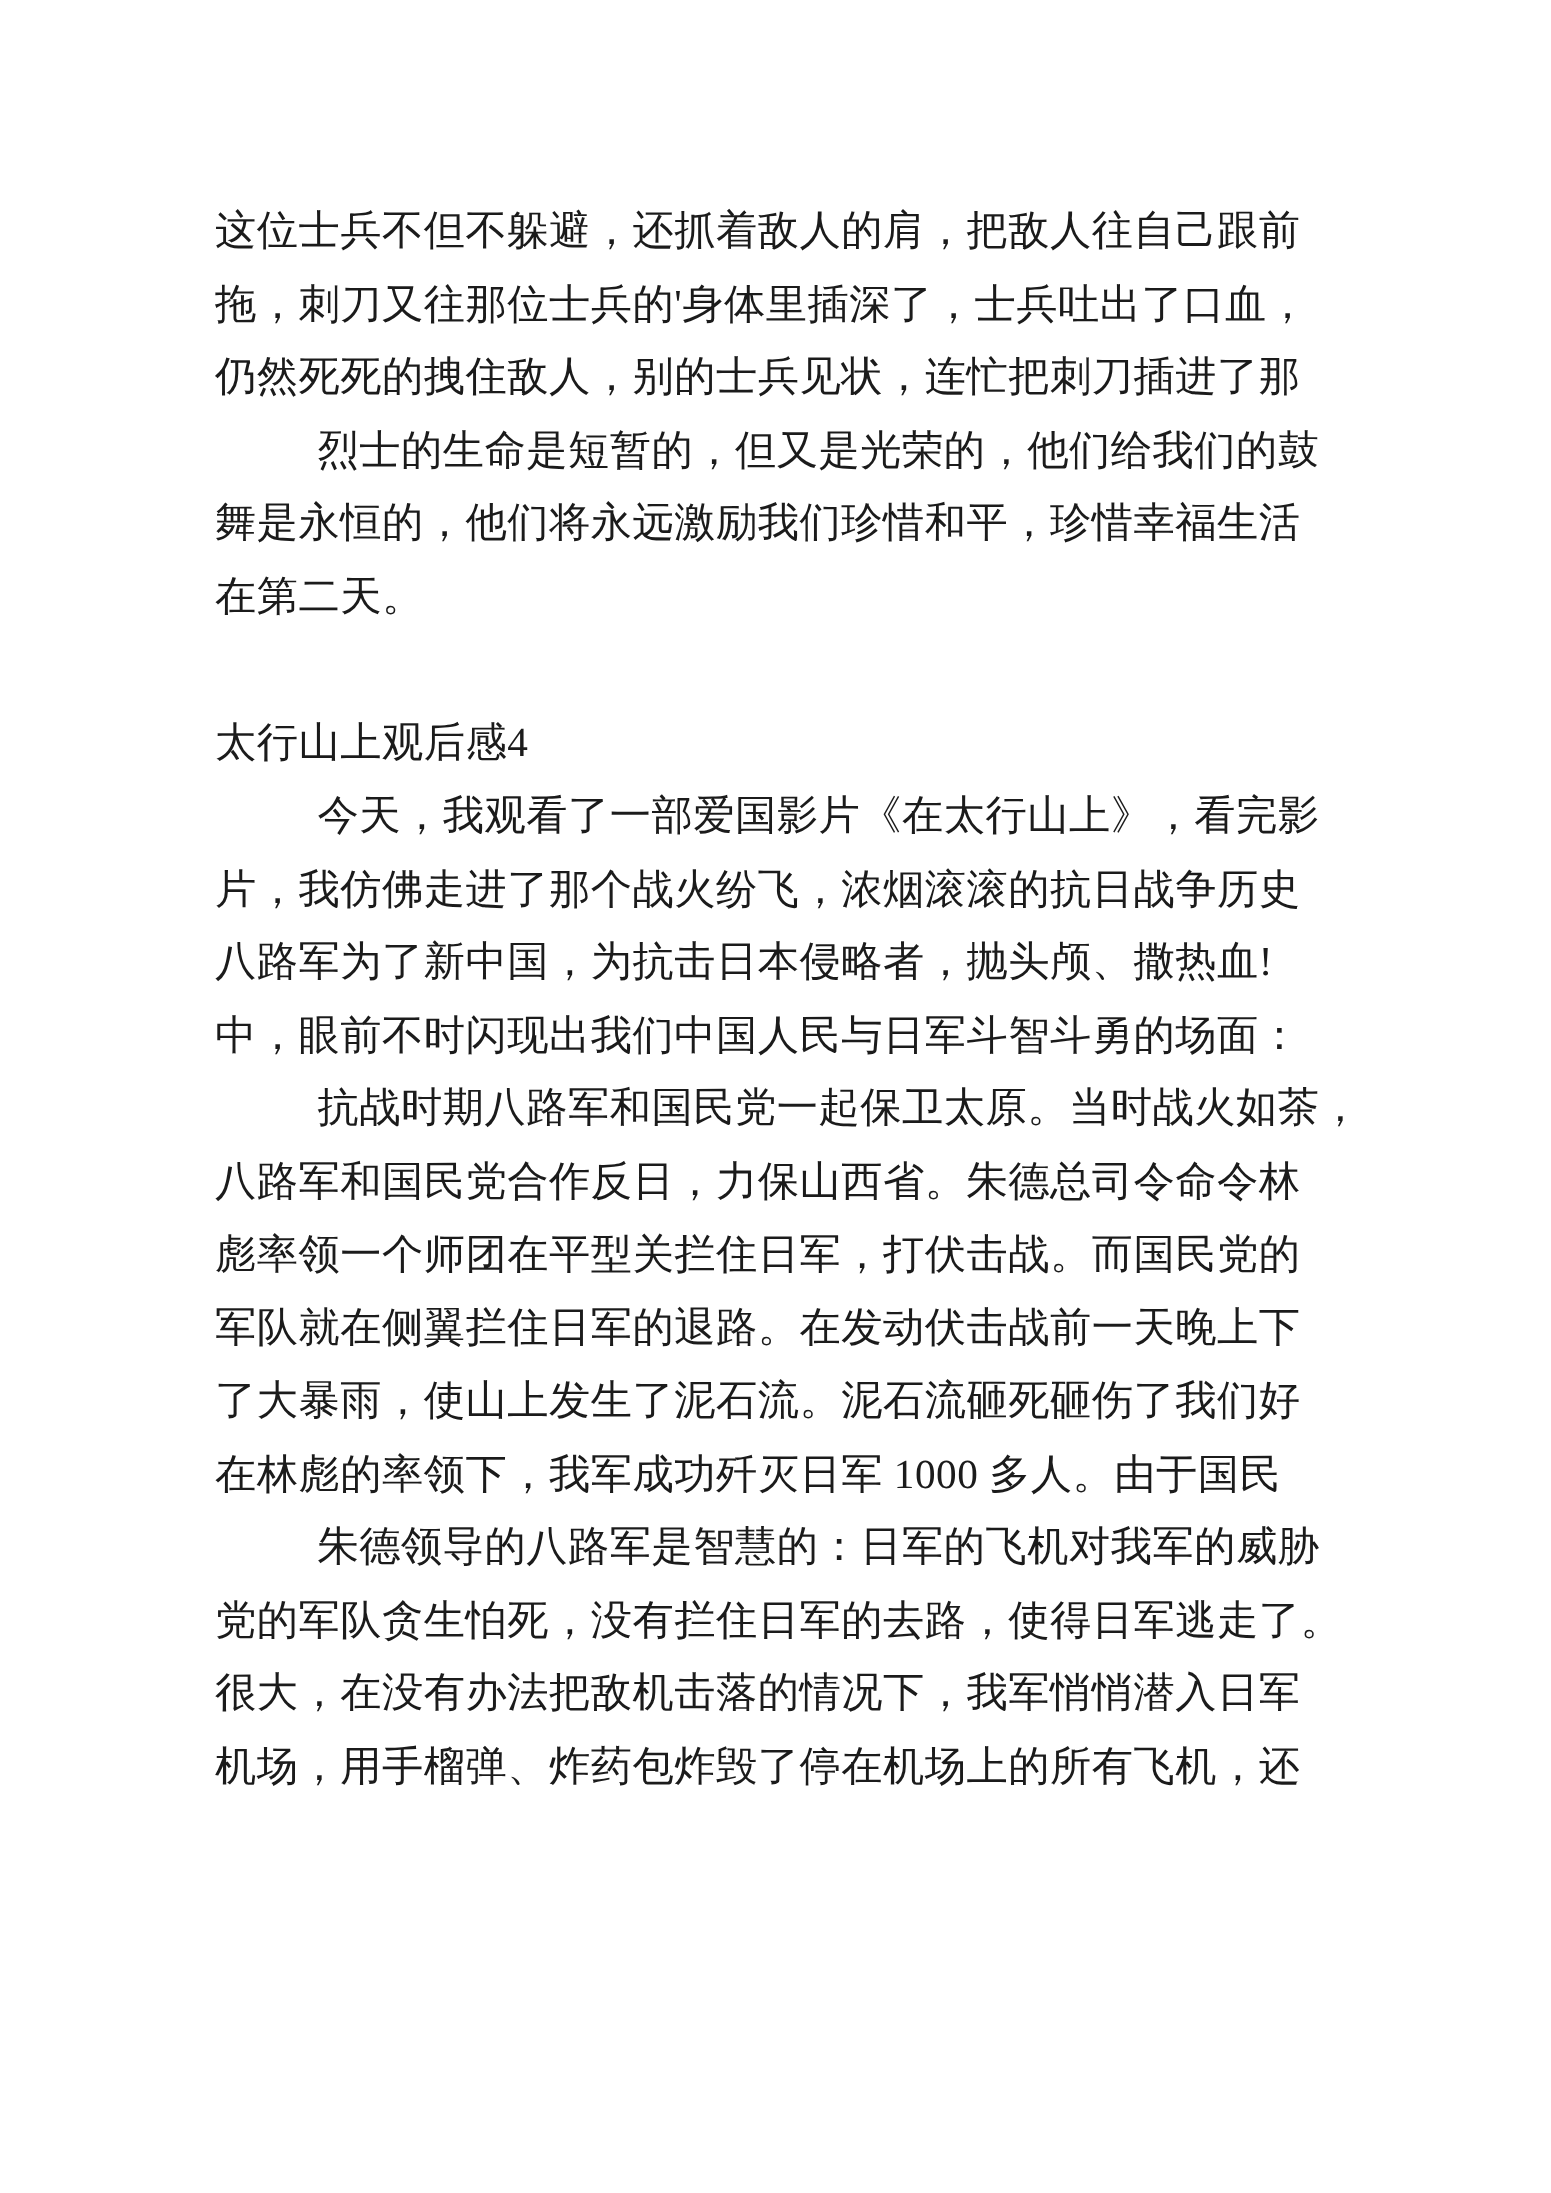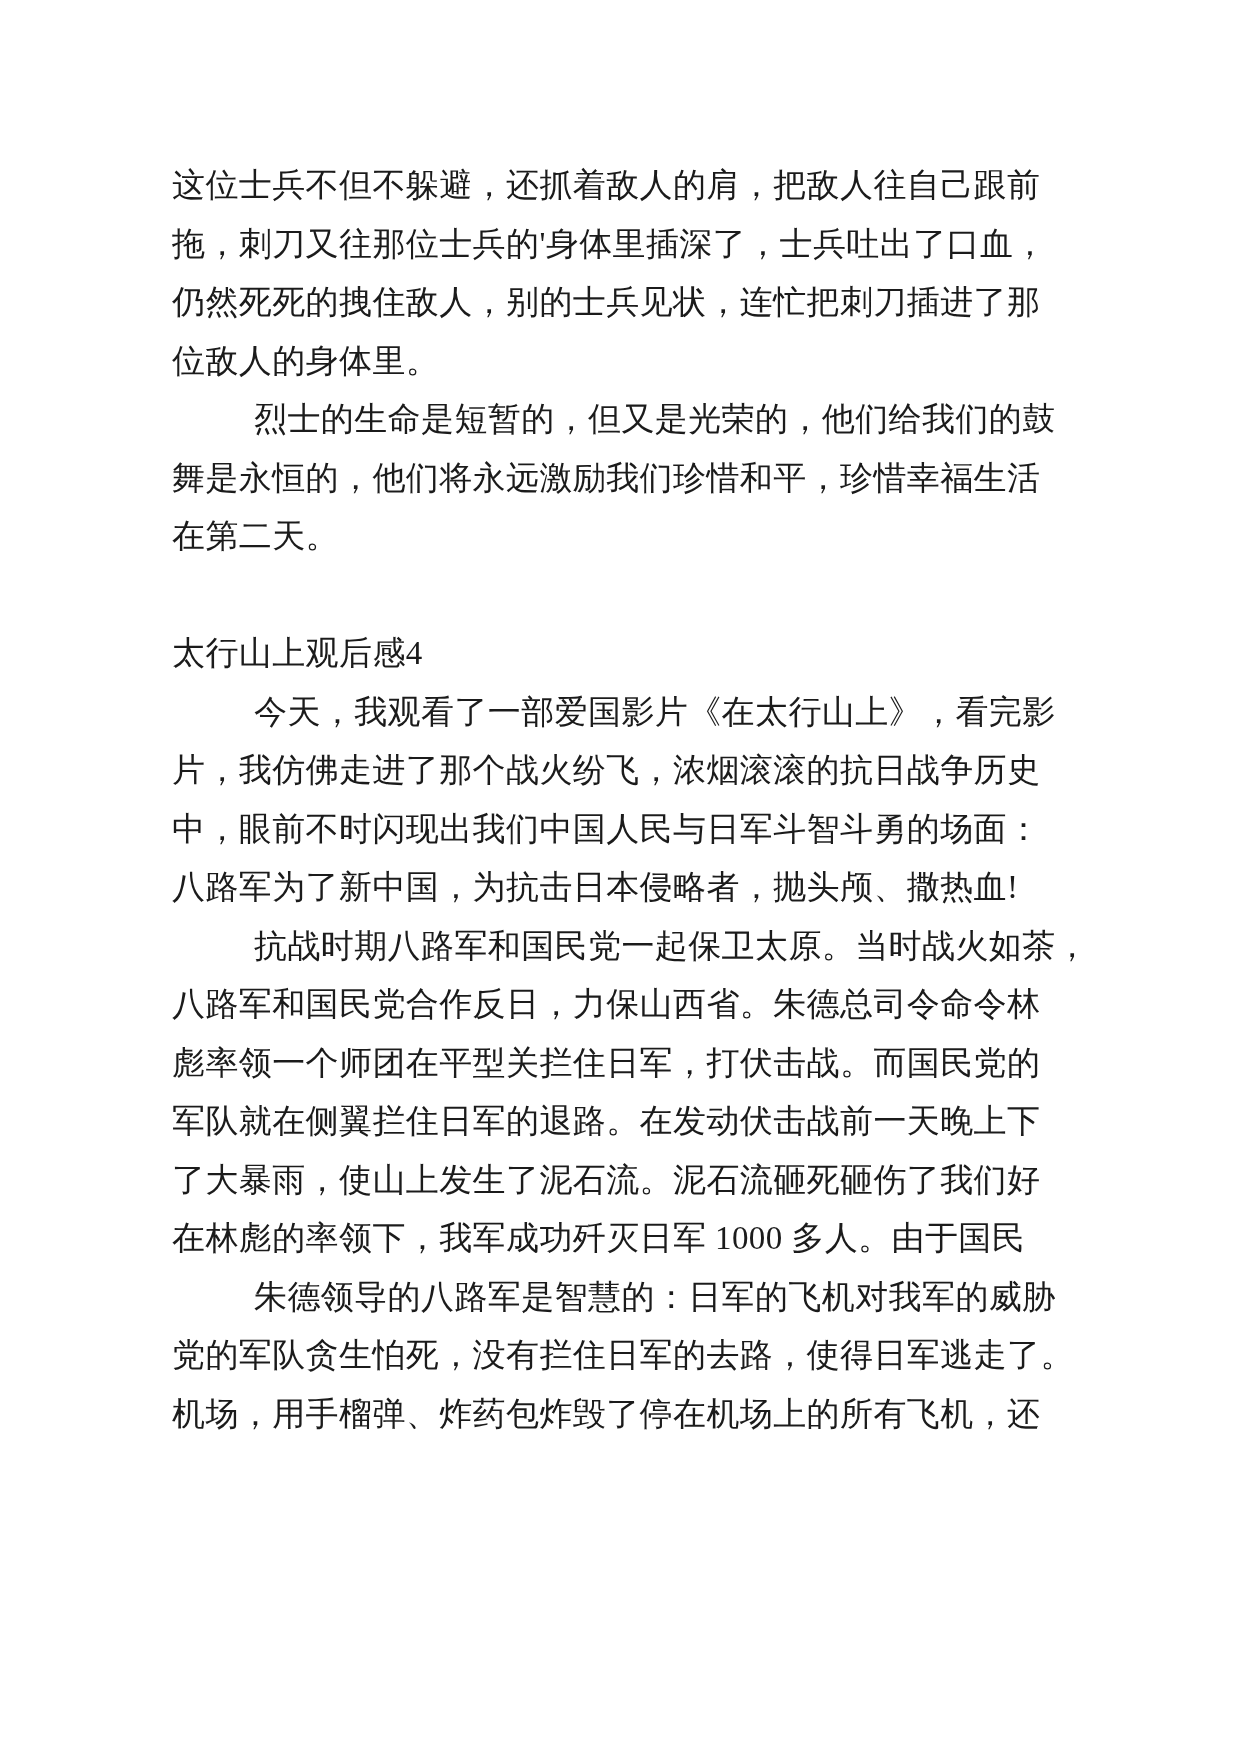--- a/index.html
+++ b/index.html
@@ -41,33 +41,33 @@
   }
 </style>
 </head>
 <body>
 
 <div class="page">
   <div class="text-block" id="text-block">
       <div class="line">这位士兵不但不躲避，还抓着敌人的肩，把敌人往自己跟前</div>
       <div class="line">拖，刺刀又往那位士兵的'身体里插深了，士兵吐出了口血，</div>
       <div class="line">仍然死死的拽住敌人，别的士兵见状，连忙把刺刀插进了那</div>
-      <div class="line">位敌人的身体里。</div>
       <div class="line indent">烈士的生命是短暂的，但又是光荣的，他们给我们的鼓</div>
       <div class="line">舞是永恒的，他们将永远激励我们珍惜和平，珍惜幸福生活</div>
       <div class="line">在第二天。</div>
       <div class="line blank"></div>
       <div class="line heading">太行山上观后感4</div>
       <div class="line indent">今天，我观看了一部爱国影片《在太行山上》，看完影</div>
       <div class="line">片，我仿佛走进了那个战火纷飞，浓烟滚滚的抗日战争历史</div>
+      <div class="line">八路军为了新中国，为抗击日本侵略者，抛头颅、撒热血!</div>
       <div class="line">中，眼前不时闪现出我们中国人民与日军斗智斗勇的场面：</div>
-      <div class="line">八路军为了新中国，为抗击日本侵略者，抛头颅、撒热血!</div>
       <div class="line indent">抗战时期八路军和国民党一起保卫太原。当时战火如茶，</div>
       <div class="line">八路军和国民党合作反日，力保山西省。朱德总司令命令林</div>
       <div class="line">彪率领一个师团在平型关拦住日军，打伏击战。而国民党的</div>
       <div class="line">军队就在侧翼拦住日军的退路。在发动伏击战前一天晚上下</div>
       <div class="line">了大暴雨，使山上发生了泥石流。泥石流砸死砸伤了我们好</div>
       <div class="line">在林彪的率领下，我军成功歼灭日军 1000 多人。由于国民</div>
       <div class="line indent">朱德领导的八路军是智慧的：日军的飞机对我军的威胁</div>
       <div class="line">党的军队贪生怕死，没有拦住日军的去路，使得日军逃走了。</div>
+      <div class="line">很大，在没有办法把敌机击落的情况下，我军悄悄潜入日军</div>
       <div class="line">机场，用手榴弹、炸药包炸毁了停在机场上的所有飞机，还</div>
     </div>
 </div>
 
 </body></html>

